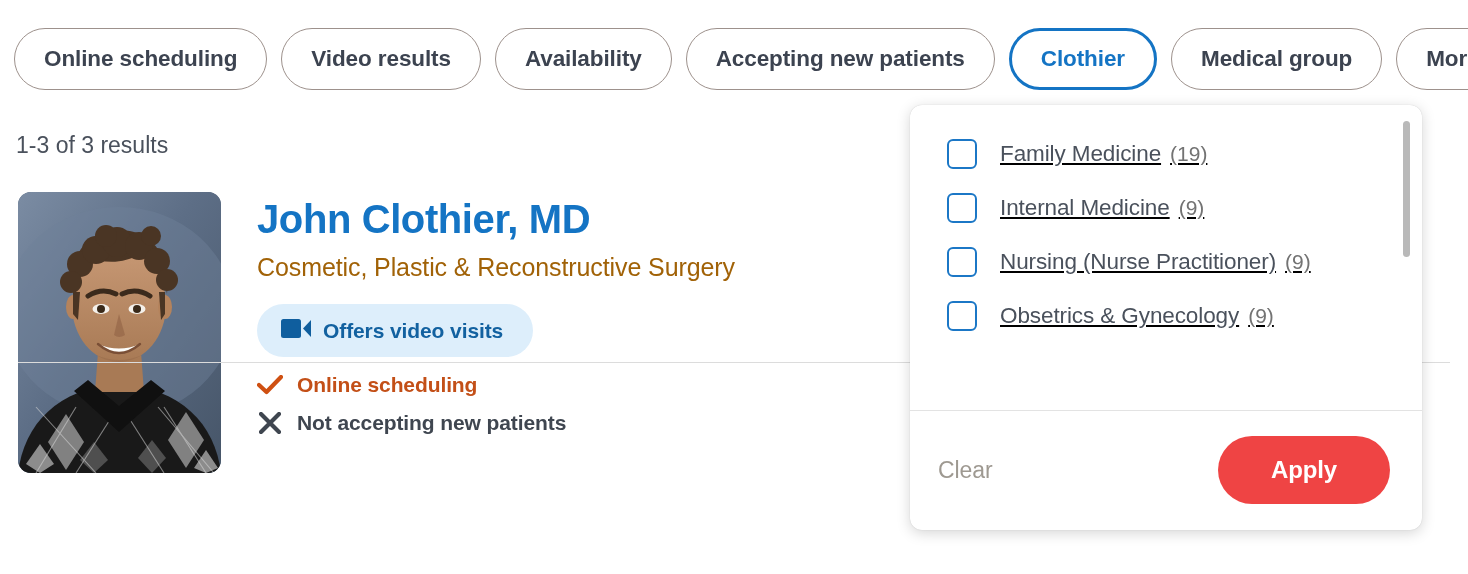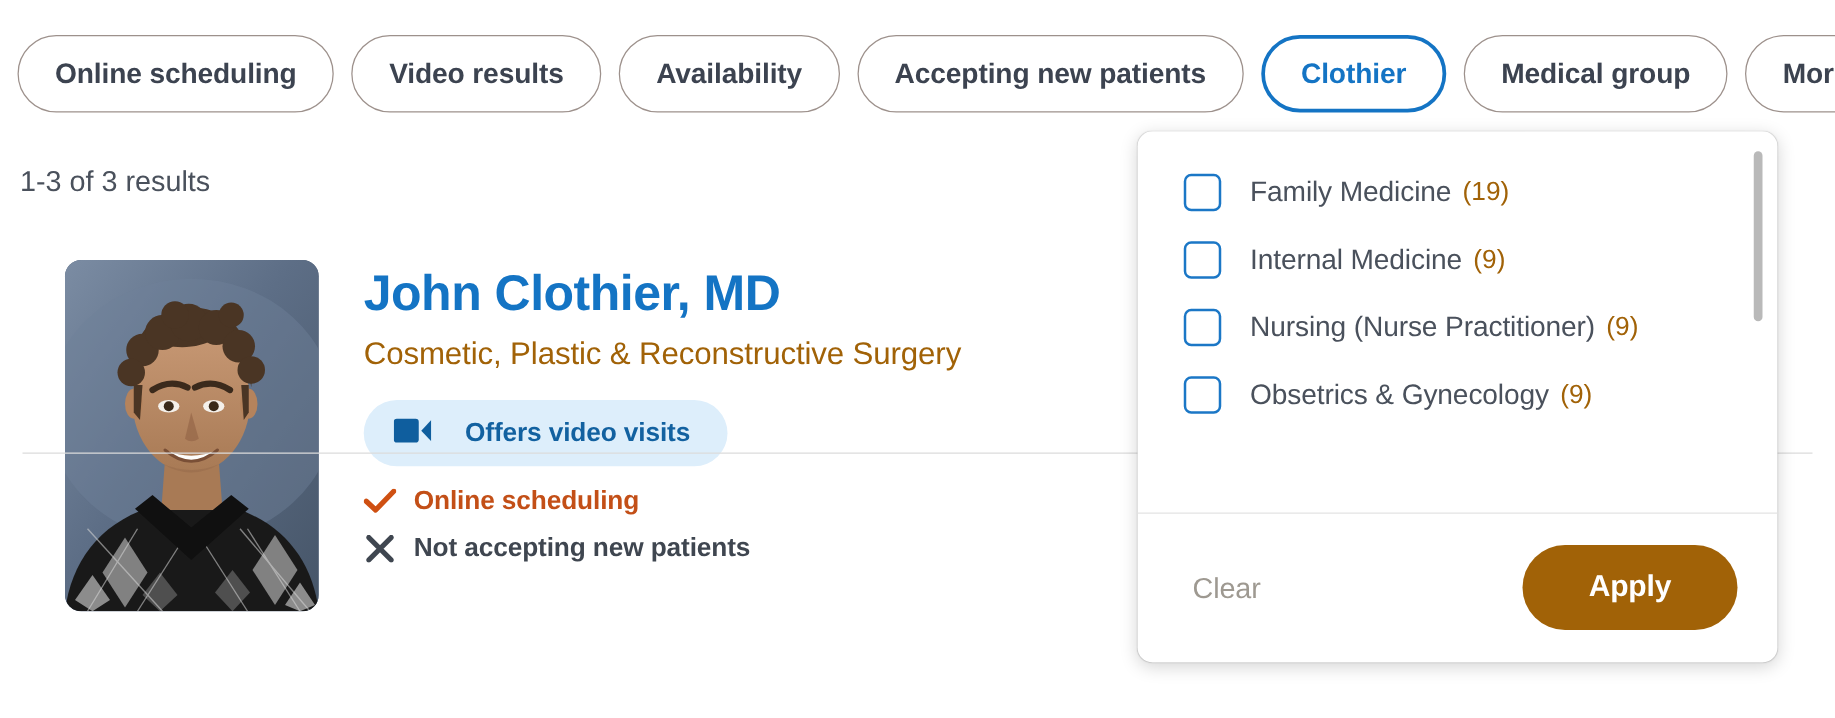--- a/index.html
+++ b/index.html
@@ -37,23 +37,22 @@
 
   
   .results-count {
     position: absolute; left: 16px; top: 132px;
     font-size: 23px;
     color: #4a515c;
   }
 
   
   .provider-card {
-    position: absolute; left: 18px; top: 208px;
+    position: absolute; left: 18px; top: 192px;
     display: flex;
-    margin-left: 34px;
   }
   .photo {
     width: 203px; height: 281px;
     border-radius: 13px;
     overflow: hidden;
     flex: none;
     background: #54657c;
     position: relative;
   }
   .photo svg { display: block; width: 203px; height: 281px; }
@@ -73,21 +72,21 @@
   .provider-specialty {
     margin-top: 13px;
     font-size: 25px;
     color: #a16207;
     letter-spacing: -0.1px;
   }
   .video-pill {
     margin-top: 22px;
     display: inline-flex;
     align-items: center;
-    gap: 27px;
+    gap: 12px;
     height: 53px;
     padding: 0 30px 0 24px;
     border-radius: 27px;
     background: #ddeefb;
   }
   .video-pill .label {
     font-size: 21px;
     font-weight: 700;
     color: #1261a0;
     letter-spacing: -0.1px;
@@ -140,74 +139,75 @@
   .dd-list {
     position: relative;
     padding: 22px 0 0 0;
     height: 305px;
   }
   .dd-item {
     display: flex; align-items: center;
     height: 54px;
     padding-left: 37px;
     cursor: pointer;
+    text-decoration: underline;
   }
   .cbox {
     width: 30px; height: 30px;
     border: 2.4px solid #1b77c6;
     border-radius: 6px;
     background: #ffffff;
     flex: none;
   }
   .dd-label {
     margin-left: 23px;
     font-size: 22.5px;
     color: #4a515c;
     letter-spacing: -0.1px;
     white-space: nowrap;
   }
   .dd-count {
     margin-left: 9px;
     font-size: 21px;
-    color: #a16207;
+    color: #737373;
     white-space: nowrap;
   }
   .dd-scrollbar {
     position: absolute;
     right: 12px; top: 16px;
     width: 7px; height: 272px;
     border-radius: 4px;
     background: transparent;
   }
   .dd-thumb {
     width: 7px; height: 136px;
     border-radius: 4px;
     background: #b9b9b9;
   }
   .dd-divider {
     height: 1.3px; background: #e3e3e3; width: 100%;
   }
   .dd-footer {
     height: 118px;
     display: flex; align-items: center;
-    padding: 0 32px 0 44px;
+    padding: 0 32px 0 28px;
   }
   .clear-btn {
     font-size: 23px;
     color: #9e9991;
     background: none; border: none;
     cursor: pointer;
     font-family: inherit;
     letter-spacing: -0.1px;
   }
   .apply-btn {
     margin-left: auto;
     width: 172px; height: 68px;
     border-radius: 36px;
-    background: #a16207;
+    background: #ef4444;
     color: #ffffff;
     font-size: 24px; font-weight: 700;
     border: none; cursor: pointer;
     font-family: inherit;
     letter-spacing: -0.1px;
   }
 </style>
 </head>
 <body>
 

